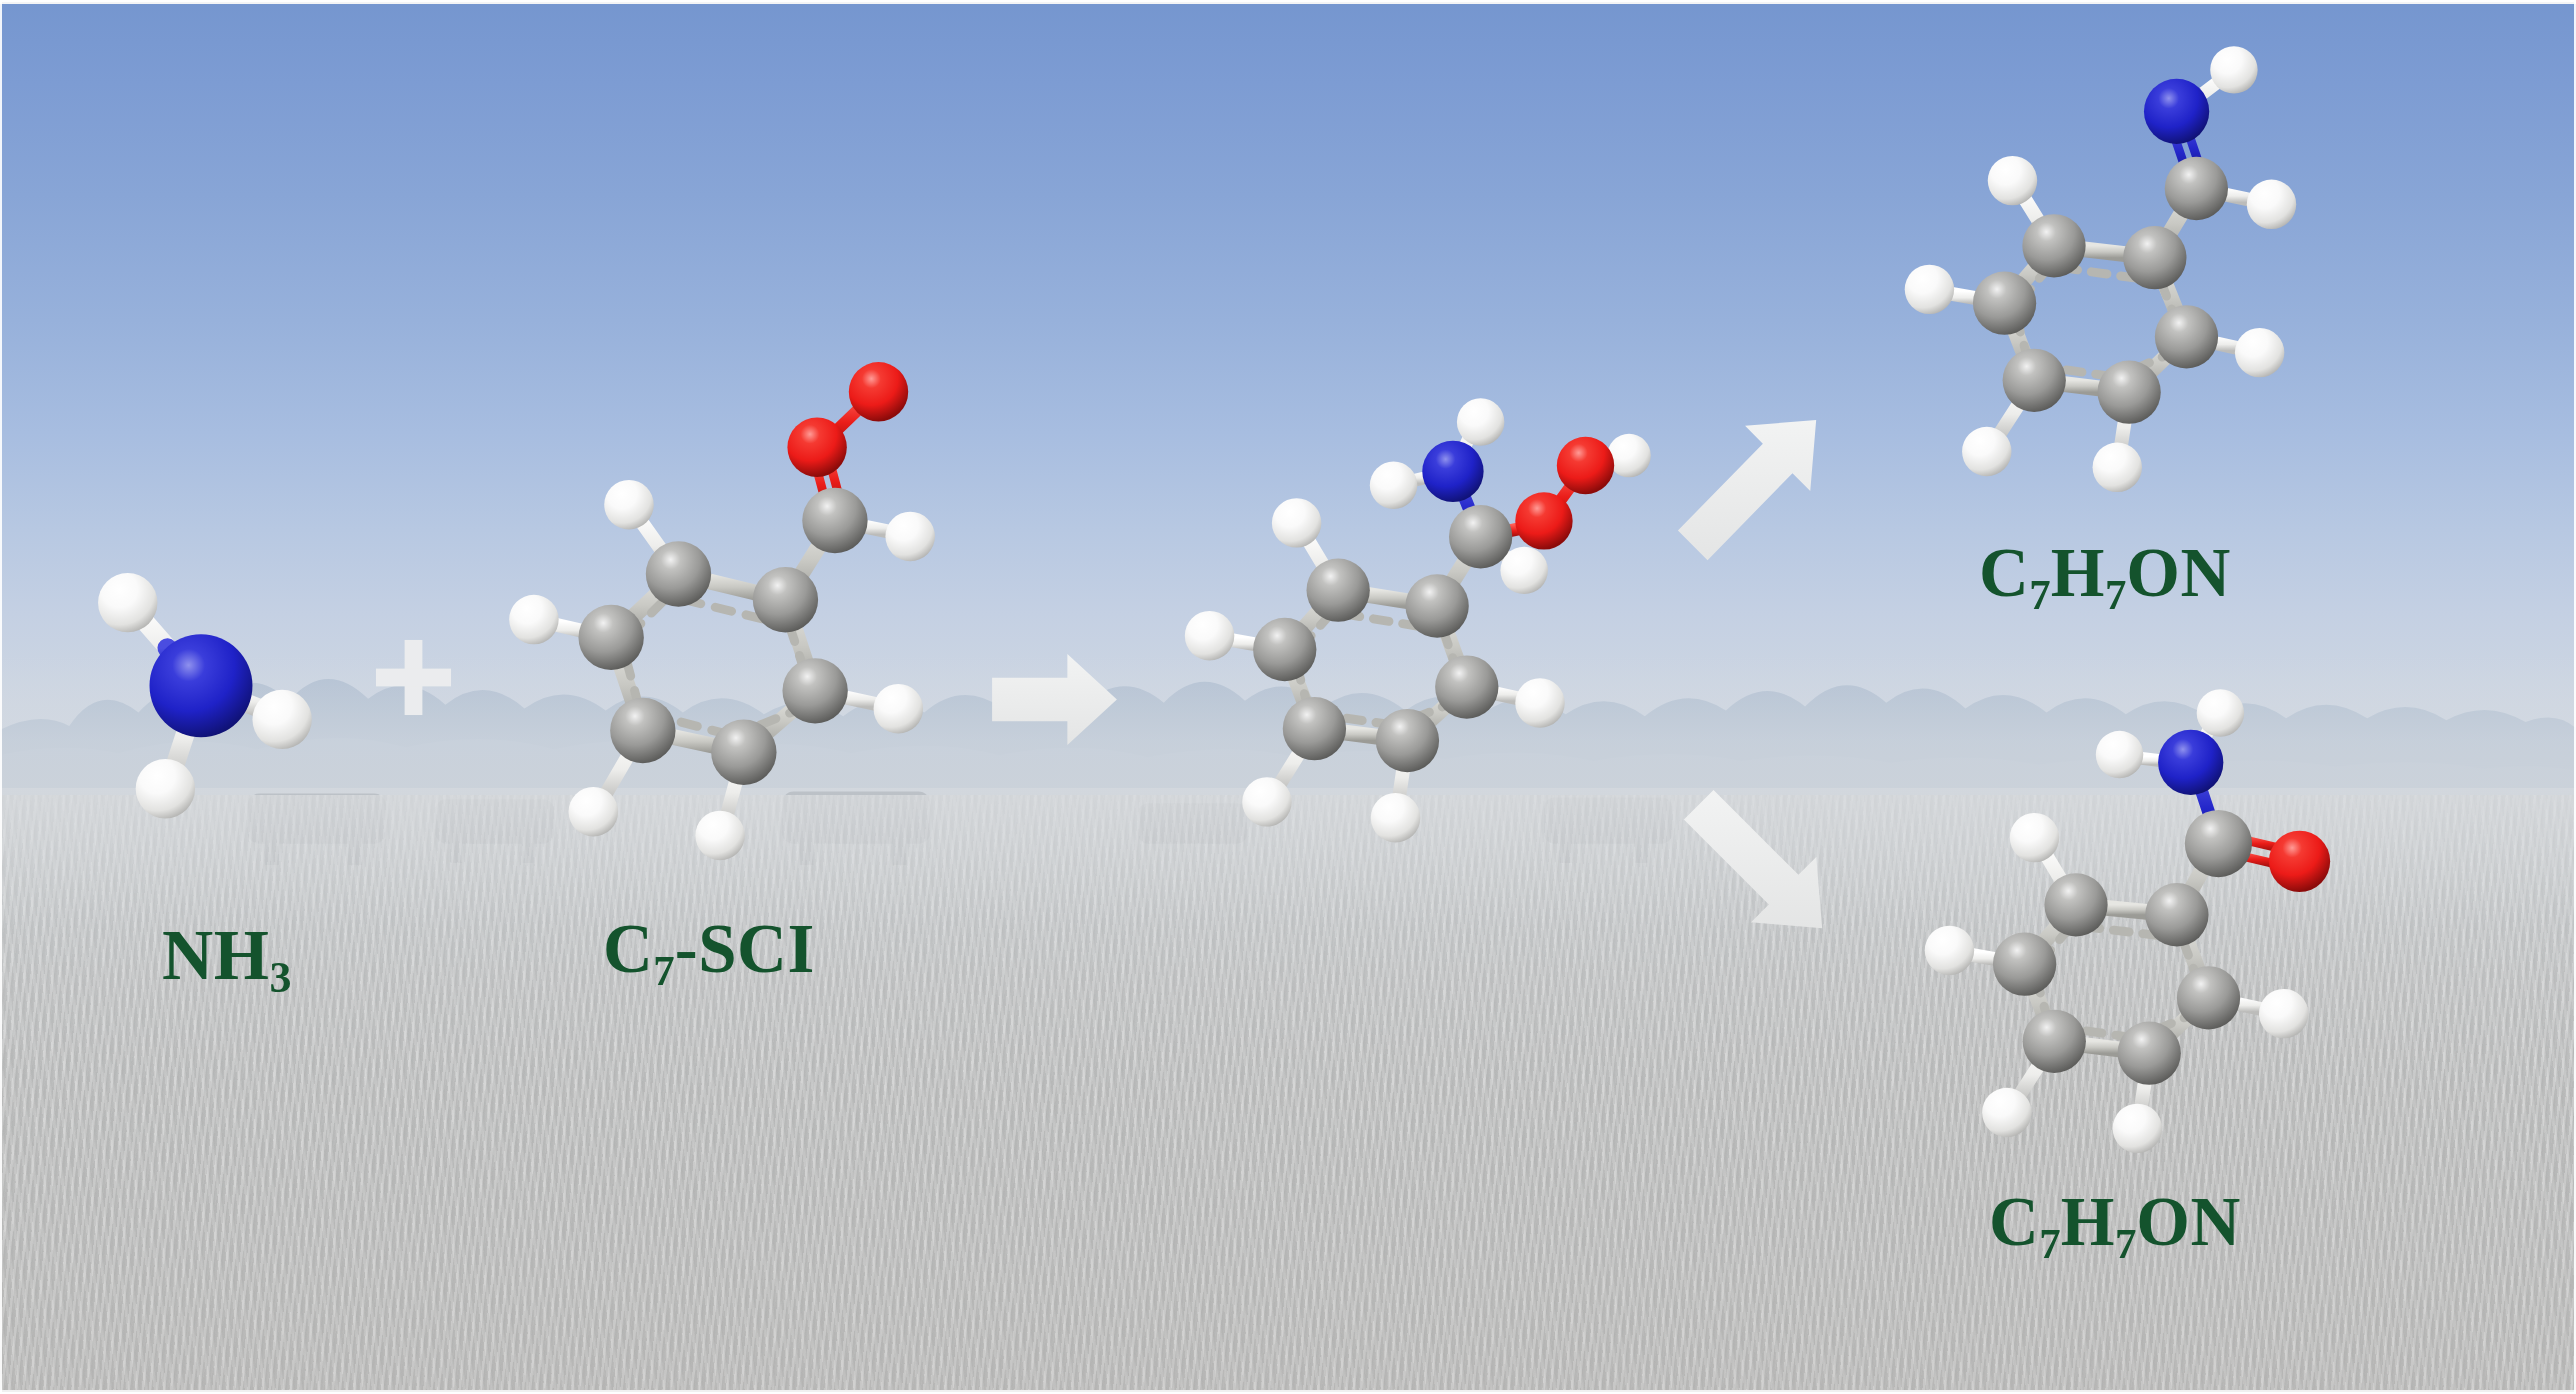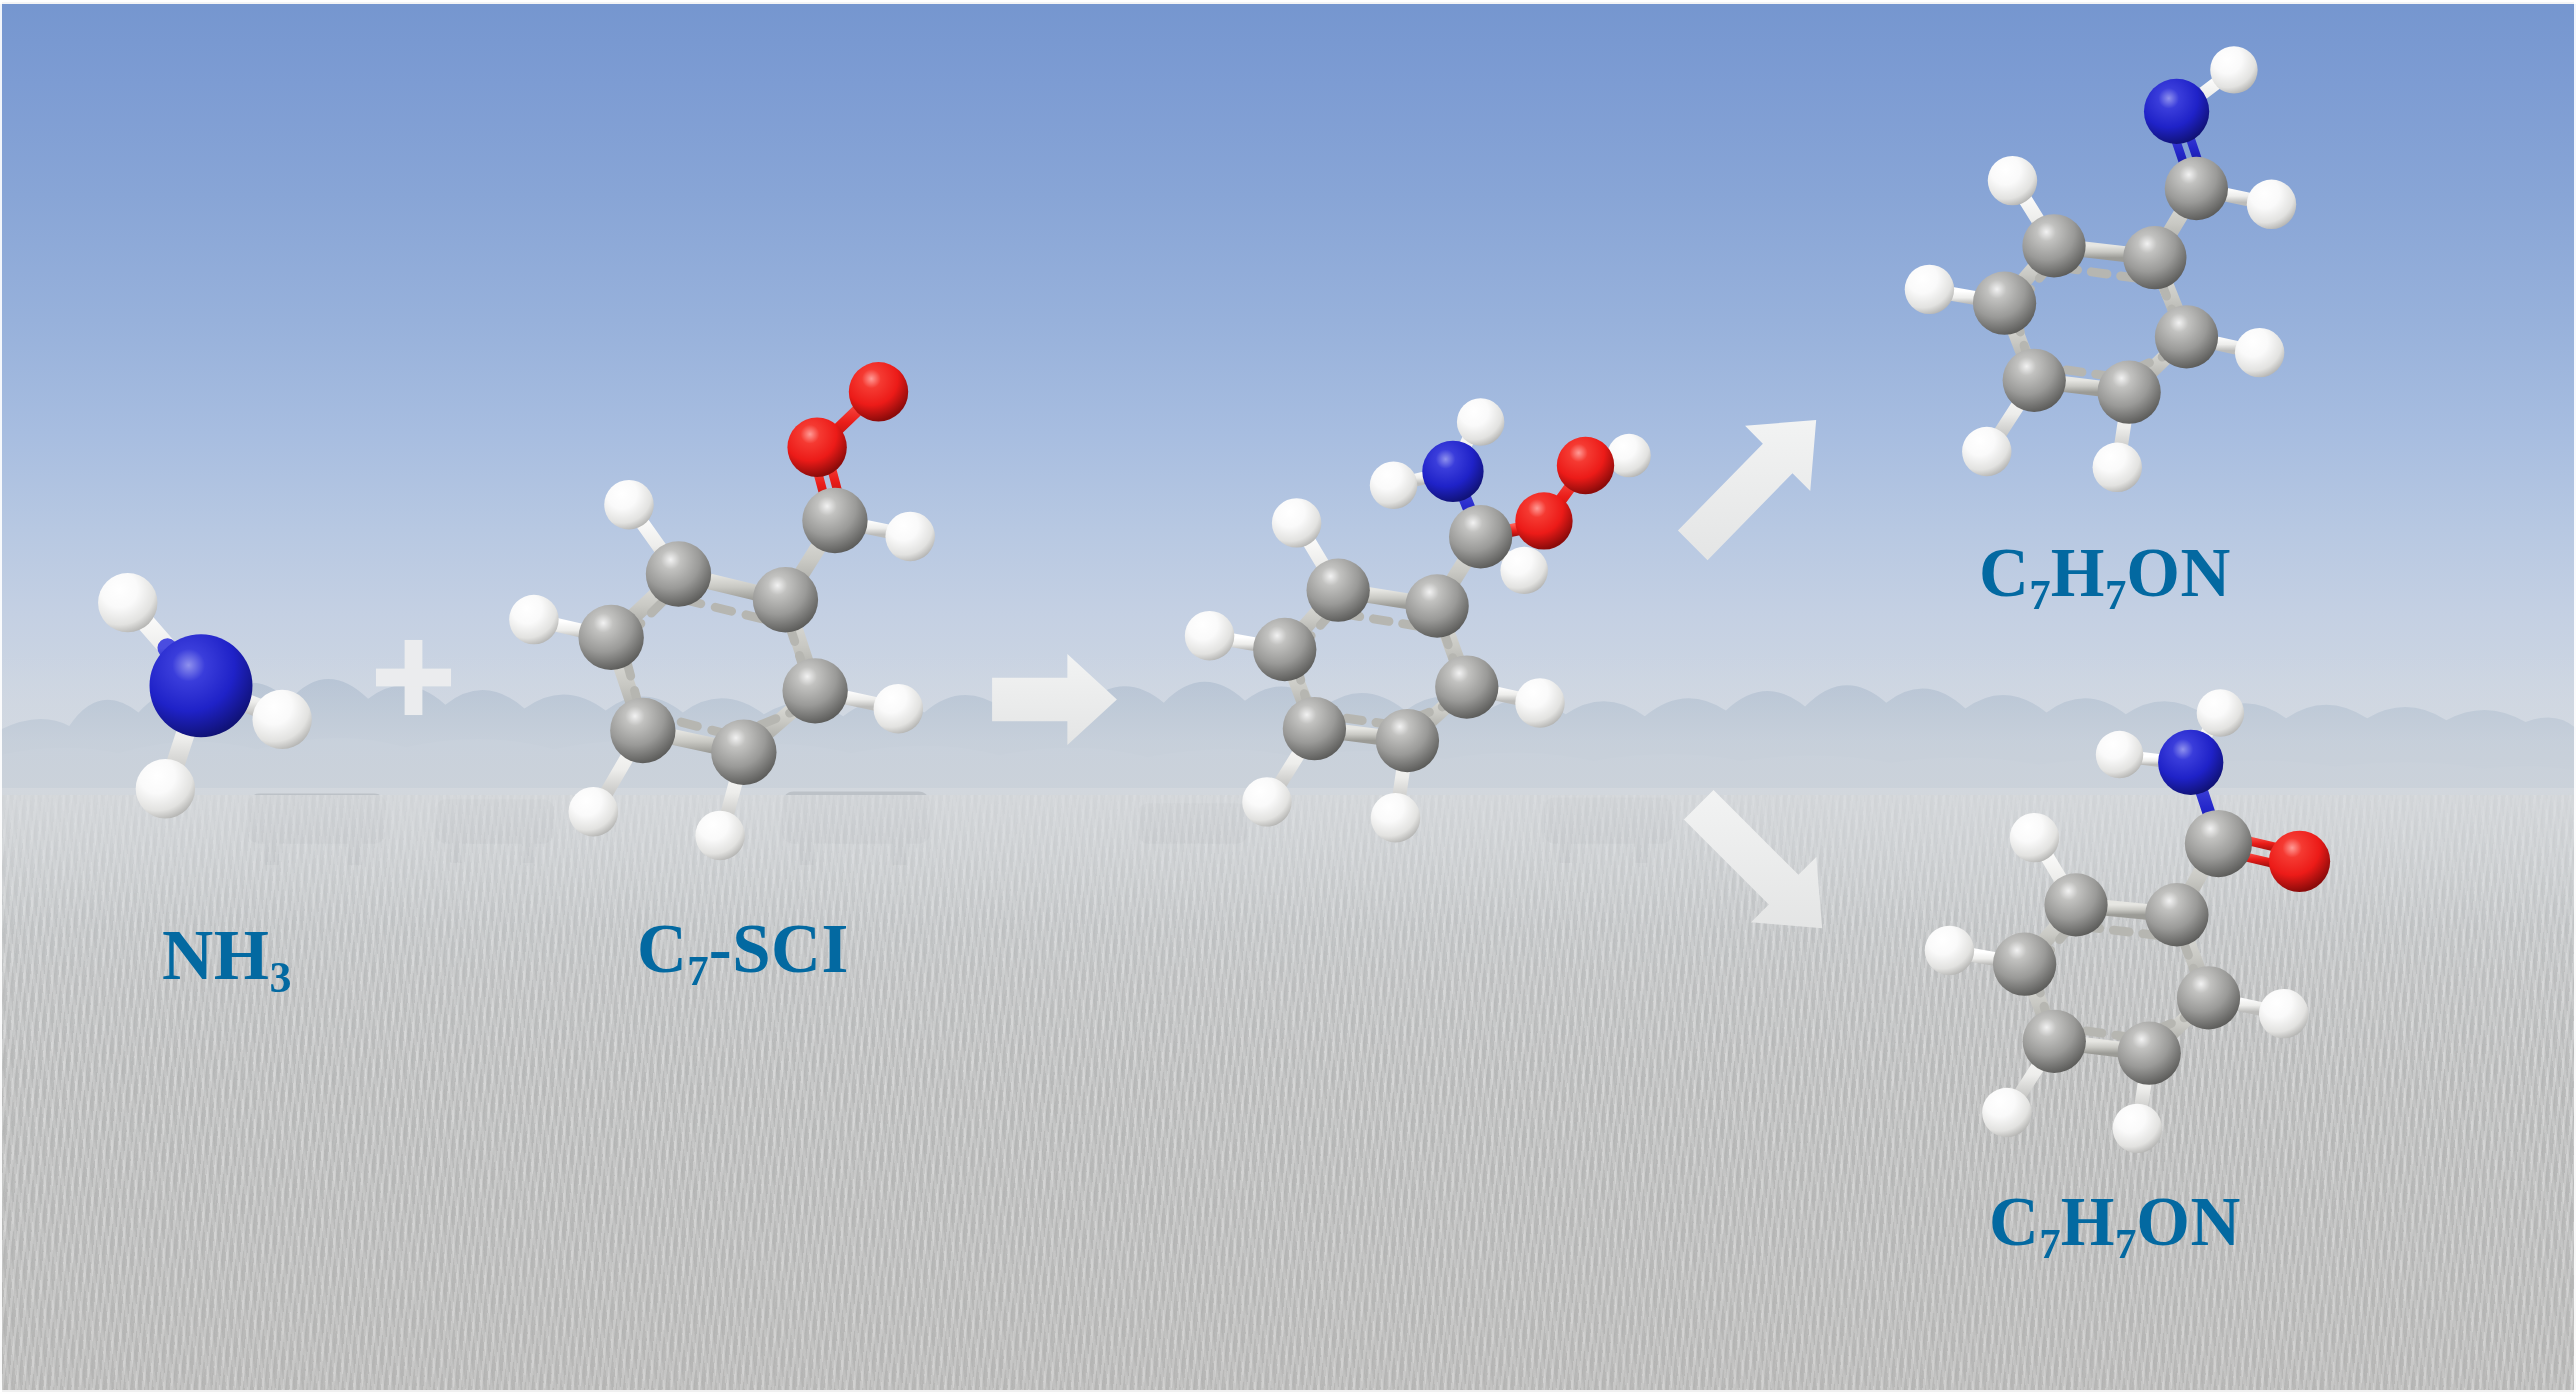--- a/index.html
+++ b/index.html
@@ -88,21 +88,21 @@
   }
   .plus svg{display:block;}
 
   
   .arrow{position:absolute;}
   .arrow svg{display:block;}
 
   
   .label{
     position:absolute;
-    color:#0369a1;
+    color:#14532d;
     font-family:"Liberation Serif","DejaVu Serif",serif;
     font-weight:bold;
     white-space:nowrap;
     letter-spacing:0.5px;
   }
   .label sub{
     font-size:.62em;
     vertical-align:baseline;
     position:relative;
     top:.30em;
@@ -296,21 +296,21 @@
       <circle cx="124" cy="360" r="33" fill="url(#gC)"></circle>
       <circle cx="92" cy="266" r="33" fill="url(#gC)"></circle>
 
       <circle cx="318" cy="148" r="33" fill="url(#gC)"></circle>
 
       <circle cx="300" cy="74" r="30" fill="url(#gO)"></circle>
       <circle cx="362" cy="18" r="30" fill="url(#gO)"></circle>
     </svg>
   </div>
 
-  <div class="label" style="left:637px;top:910px;font-size:69px;">
+  <div class="label" style="left:603px;top:910px;font-size:69px;">
     <span>C<sub>7</sub>-SCI</span>
   </div>
 
   <div class="arrow" style="left:990px;top:648px;width:129px;height:104px;">
     <svg viewBox="0 0 130 105" width="129" height="104">
       <polygon points="2,30 78,30 78,6 128,52 78,98 78,74 2,74" fill="url(#arrGrad)"></polygon>
     </svg>
   </div>
 
   <div class="mol" style="left:1168px;top:414px;width:465px;height:475px;">

